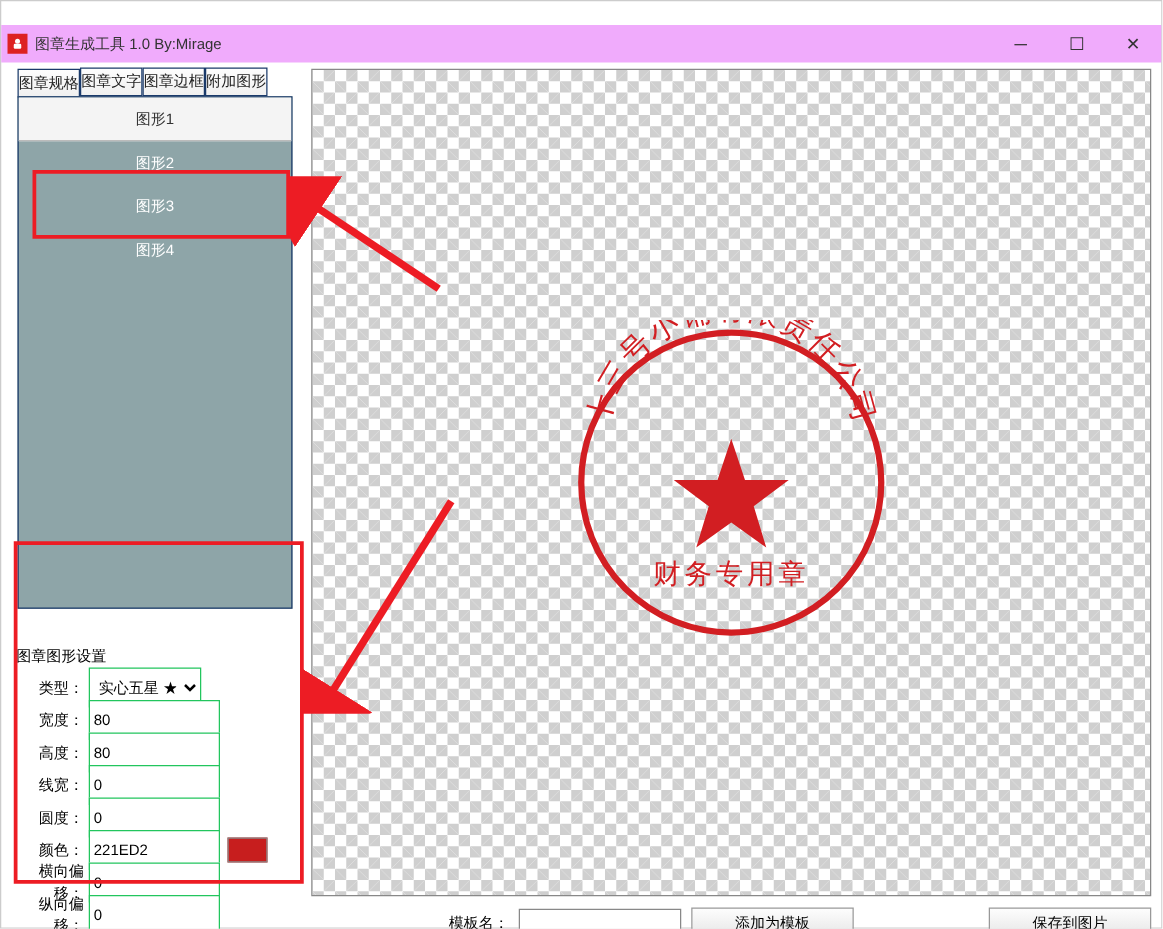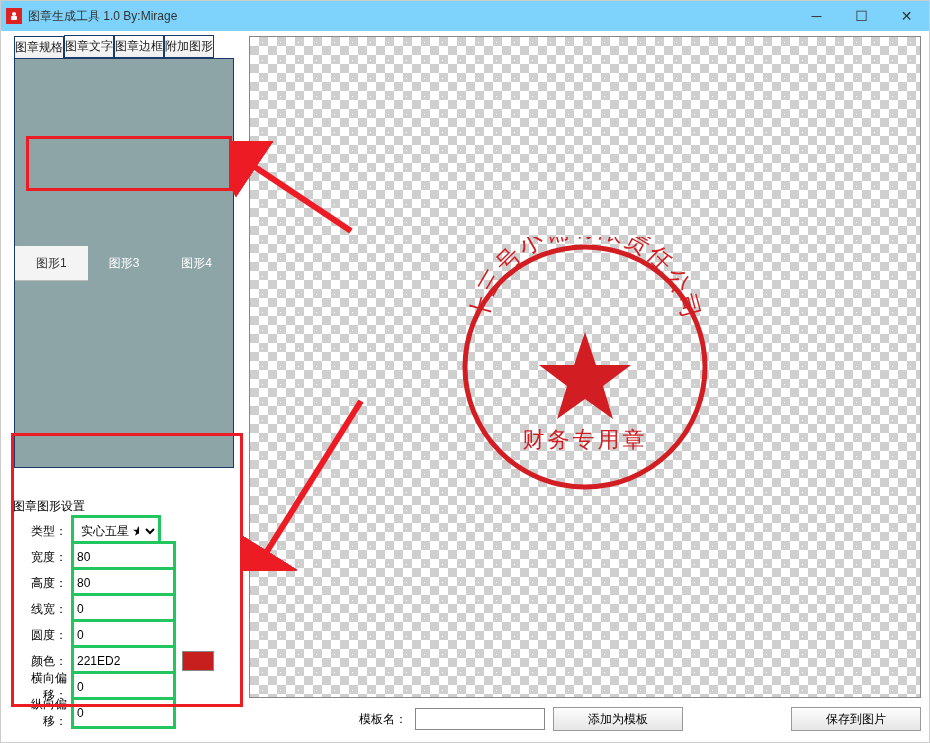--- a/index.html
+++ b/index.html
@@ -1,47 +1,47 @@
 <!DOCTYPE html>
 <html><head>
 <meta charset="utf-8">
 <style>
 * { box-sizing: border-box; margin: 0; padding: 0; font-family: "Microsoft YaHei", sans-serif; }
 body { background: #fff; font-size: 12px; }
 
 .window { width: 930px; height: 743px; background: #fff; border: 1px solid #ccc; position: relative; }
 
-.titlebar { height: 30px; display: flex; align-items: center; padding-left: 5px; background: #7dd3fc; }
+.titlebar { height: 30px; display: flex; align-items: center; padding-left: 5px; background: #f0abfc; margin-top: 19px; }
 .titlebar .icon { width: 16px; height: 16px; background: #d22; margin-right: 6px; display: inline-flex; align-items: center; justify-content: center; }
 .titlebar .icon svg { width: 12px; height: 12px; }
 .titlebar .title { font-size: 12px; color: #333; }
 .titlebar .spacer { flex: 1; }
 .winbtns { display: flex; height: 100%; }
 .winbtn { width: 45px; height: 100%; display: flex; align-items: center; justify-content: center; font-size: 14px; color: #333; cursor: default; }
 
 .content { display: flex; height: calc(100% - 30px); padding: 5px 8px 8px 8px; gap: 10px; }
 
 .left { width: 230px; display: flex; flex-direction: column; }
 
 .navgroup { display: flex; flex-direction: row; gap: 0; padding: 0 5px; }
 .navbtn { height: 23px; border: 1px solid #1a3a6a; background: linear-gradient(#fdfdfd,#f0f0f0); font-size: 12px; color: #222; text-align: center; line-height: 21px; margin-top: -1px; cursor: default; }
 .navbtn:first-child { margin-top: 0; }
 
-.shapes-panel { background: #8ea5a8; border: 1px solid #1a3a6a; margin: -1px 5px 0 5px; padding-top: 0; flex: 1; display: flex; flex-direction: row; align-items: center; }
+.shapes-panel { background: #8ea5a8; border: 1px solid #1a3a6a; margin: -1px 5px 0 5px; padding-top: 0; flex: 1; display: flex; flex-direction: column; align-items: center; }
 .shape-item { height: 35px; width: 100%; text-align: center; line-height: 35px; font-size: 12px; color: #fff; cursor: default; }
 .shape-item.sel { background: #f4f4f4; color: #333; border-bottom: 1px solid #bbb; }
 
 .highlight1 { position: absolute; left: 25px; top: 135px; width: 206px; height: 55px; border: 3px solid #ed1c24; pointer-events: none; z-index: 5; }
 .highlight2 { position: absolute; left: 10px; top: 432px; width: 232px; height: 274px; border: 3px solid #ed1c24; pointer-events: none; z-index: 5; }
 
 .settings { padding: 6px 4px; }
 .settings-title { font-size: 12px; margin-bottom: 5px; margin-top: 24px; }
 .frow { display: flex; align-items: center; margin-bottom: 4px; height: 22px; }
 .frow label { width: 58px; text-align: right; padding-right: 4px; font-size: 12px; }
-.frow input[type=text], .frow select { flex: 1; height: 32px; border: 3px solid #22c55e; padding: 0 3px; font-size: 12px; background: #fff; }
+.frow input[type=text], .frow select { flex: 1; height: 32px; border: 1px solid #22c55e; padding: 0 3px; font-size: 12px; background: #fff; }
 .frow select { max-width: 90px; flex: none; }
 .frow input[type=text] { min-width: 0; }
 .frow .short { max-width: 105px; flex: none; }
 .color-sw { width: 32px; height: 20px; background: #c71e1e; border: 1px solid #888; margin-left: 6px; }
 .browse { width: 30px; height: 20px; margin-left: 6px; border: 1px solid #999; background: linear-gradient(#fdfdfd,#e8e8e8); font-size: 12px; text-align: center; line-height: 18px; cursor: default; }
 
 .right { flex: 1; display: flex; flex-direction: column; }
 .canvas-wrap { flex: 1; border: 1px solid #888; position: relative; overflow: hidden;
   background-image:
     linear-gradient(45deg,#cfcfcf 25%,transparent 25%),
@@ -105,20 +105,21 @@
   <div class="content">
     <div class="left">
       <div class="navgroup">
         <div class="navbtn">图章规格</div>
         <div class="navbtn">图章文字</div>
         <div class="navbtn">图章边框</div>
         <div class="navbtn">附加图形</div>
       </div>
       <div class="shapes-panel">
         <div class="shape-item sel">图形1</div>
+        <div class="shape-item">图形2</div>
         <div class="shape-item">图形3</div>
         <div class="shape-item">图形4</div>
       </div>
 
       <div class="settings">
         <div class="settings-title">图章图形设置</div>
         <div class="frow">
           <label>类型：</label>
           <select><option>实心五星 ★</option></select>
         </div>

